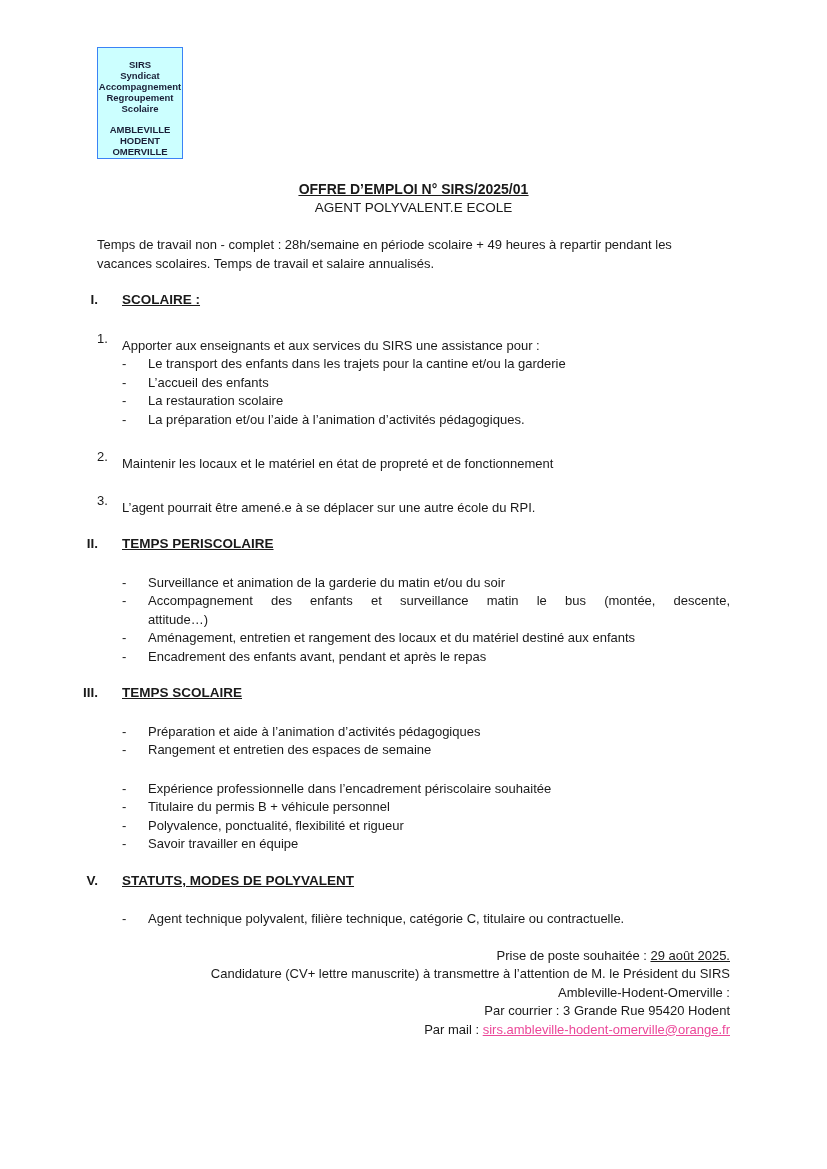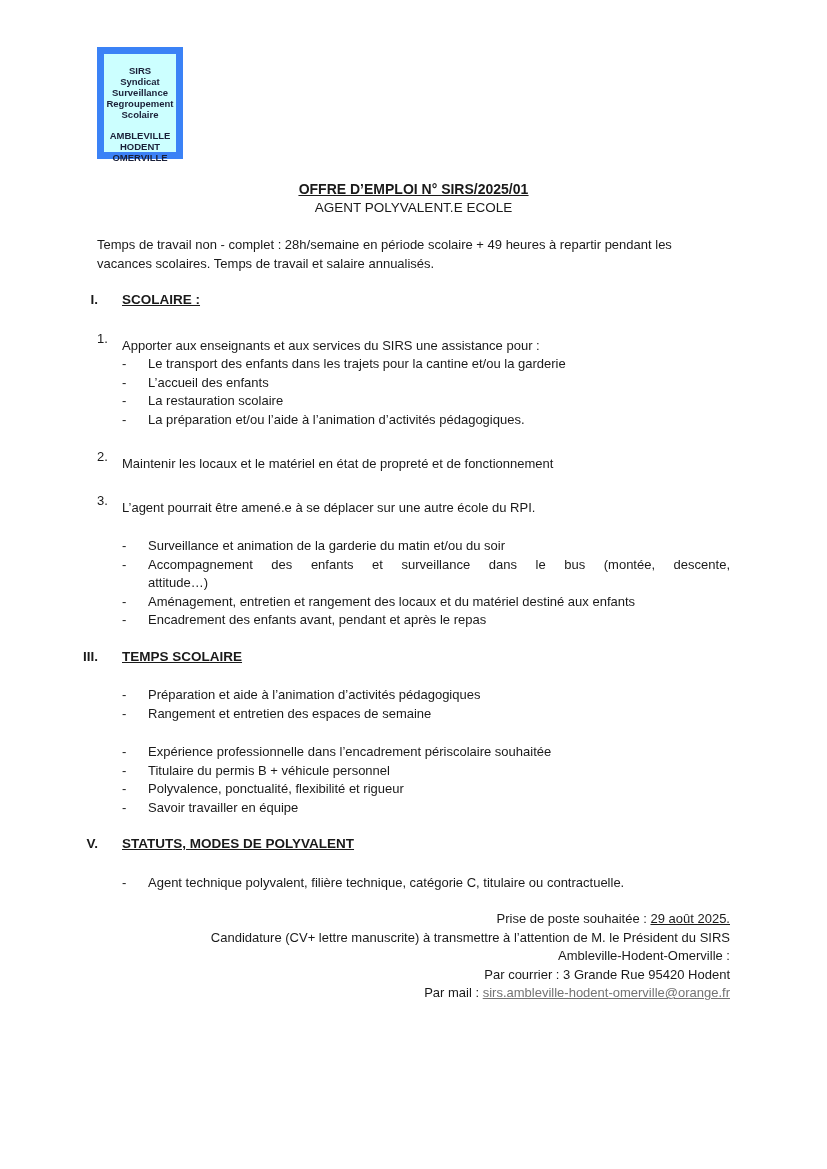--- a/index.html
+++ b/index.html
@@ -16,21 +16,21 @@
     color: #1a1a1a;
     overflow: hidden;
   }
   .u { text-decoration: underline; }
   
   .logo {
     width: 86px;
     height: 112px;
     box-sizing: border-box;
     background: #ccffff;
-    border: 7px solid #3b82f6;
+    border: 1px solid #3b82f6;
     text-align: center;
     font-size: 9.5px;
     font-weight: bold;
     line-height: 11px;
     color: #1a2038;
     padding-top: 11px;
   }
   .logo-line { white-space: nowrap; }
   .logo-line:nth-child(6) { margin-top: 10px; }
   
@@ -48,31 +48,31 @@
   .num-item { display: flex; }
   .num { flex: none; width: 25px; }
   .num-text { flex: 1; margin-top: 7px; }
   .dash-item { display: flex; margin-left: 25px; }
   .dash { flex: none; width: 26px; }
   .dash-text { flex: 1; }
   .justify-line { display: block; text-align: justify; text-align-last: justify; }
   .plain-line { display: block; }
   
   .footer { margin-top: 18px; text-align: right; }
-  .email { color: #737373; text-decoration: underline; cursor: pointer; }
+  .email { color: #ec4899; text-decoration: underline; cursor: pointer; }
 </style>
 </head>
 <body>
 
 <div class="page">
 
   <div class="logo">
     <div class="logo-line">SIRS</div>
     <div class="logo-line">Syndicat</div>
-    <div class="logo-line">Surveillance</div>
+    <div class="logo-line">Accompagnement</div>
     <div class="logo-line">Regroupement</div>
     <div class="logo-line">Scolaire</div>
     <div class="logo-line">AMBLEVILLE</div>
     <div class="logo-line">HODENT</div>
     <div class="logo-line">OMERVILLE</div>
   </div>
 
   <div class="title-block">
     <div class="doc-title"><span class="u">OFFRE D’EMPLOI N° SIRS/2025/01</span></div>
     <div class="doc-subtitle">AGENT POLYVALENT.E ECOLE</div>
@@ -108,28 +108,32 @@
 
   <div class="num-item gap">
     <span class="num">2.</span>
     <span class="num-text">Maintenir les locaux et le matériel en état de propreté et de fonctionnement</span>
   </div>
   <div class="num-item gap">
     <span class="num">3.</span>
     <span class="num-text">L’agent pourrait être amené.e à se déplacer sur une autre école du RPI.</span>
   </div>
 
+  <div class="sec-head">
+    <span class="numeral">II.</span>
+    <span class="sec-title u">TEMPS PERISCOLAIRE</span>
+  </div>
   <div class="dash-item after-head">
     <span class="dash">-</span>
     <span class="dash-text">Surveillance et animation de la garderie du matin et/ou du soir</span>
   </div>
   <div class="dash-item">
     <span class="dash">-</span>
     <span class="dash-text">
-        <span class="justify-line">Accompagnement des enfants et surveillance dans le bus (montée, descente,</span>
+        <span class="justify-line">Accompagnement des enfants et surveillance matin le bus (montée, descente,</span>
         <span class="plain-line">attitude…)</span>
       </span>
   </div>
   <div class="dash-item">
     <span class="dash">-</span>
     <span class="dash-text">Aménagement, entretien et rangement des locaux et du matériel destiné aux enfants</span>
   </div>
   <div class="dash-item">
     <span class="dash">-</span>
     <span class="dash-text">Encadrement des enfants avant, pendant et après le repas</span>

